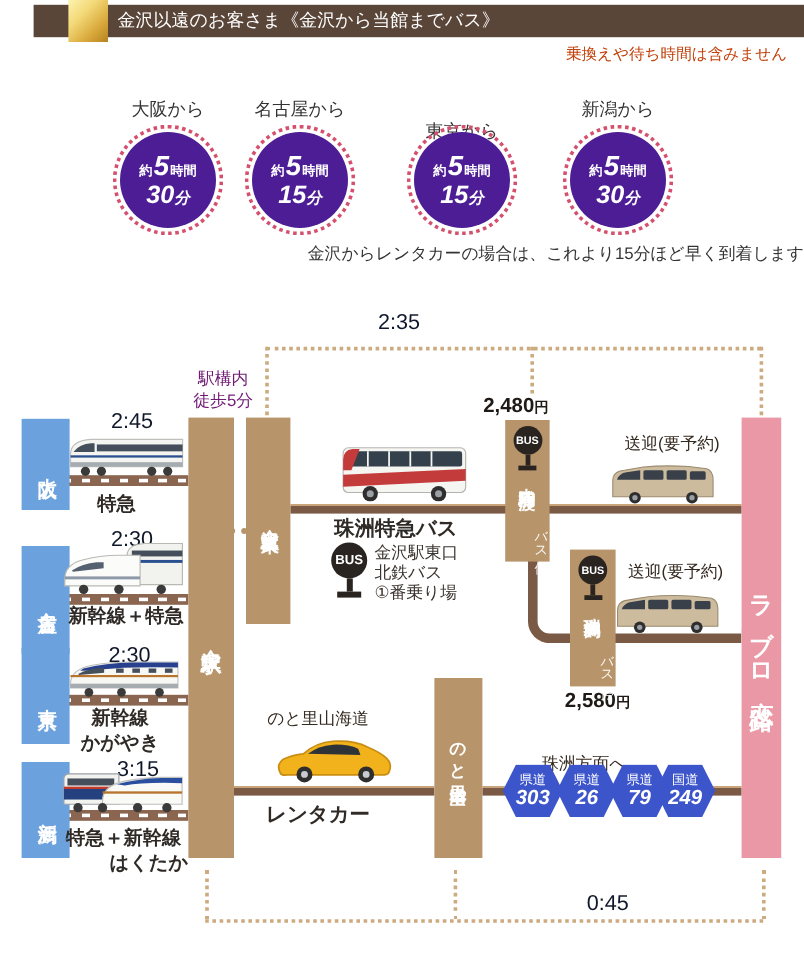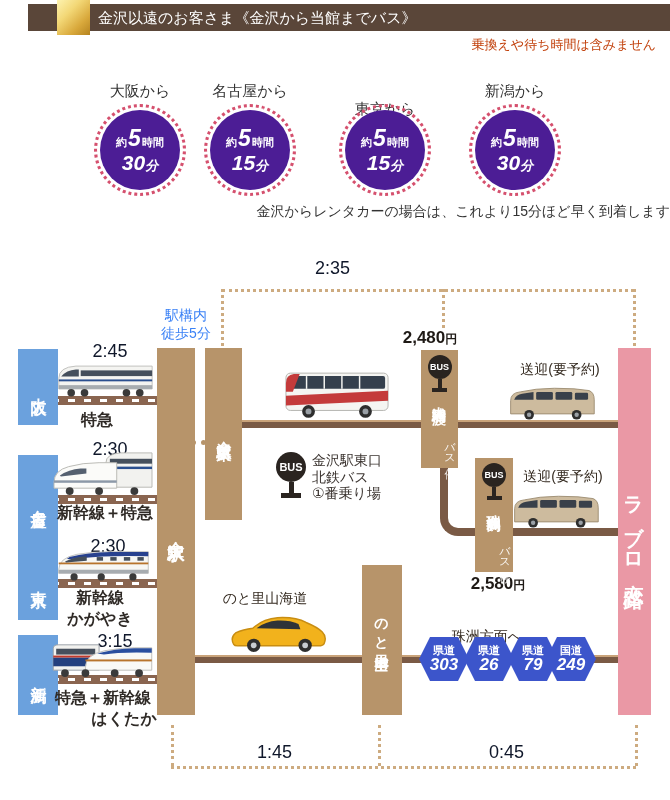--- a/index.html
+++ b/index.html
@@ -17,21 +17,21 @@
   .circ{width:80px;height:80px;border-radius:50%;background:#4c1d95;color:#fff;display:flex;flex-direction:column;align-items:center;justify-content:center;line-height:1.1;}
   .circ .l1{font-size:11px;font-weight:bold;white-space:nowrap;}
   .circ .l1 .big{font-size:23px;font-style:italic;padding:0 1px;}
   .circ .l2{font-size:13px;font-weight:bold;font-style:italic;}
   .circ .l2 .big{font-size:21px;}
   .rental-note{top:203px;left:0;width:670px;text-align:right;font-size:14px;color:#333;}
   
   .dot-h{border-top:3px dotted #cdab80;height:0;}
   .dot-v{border-left:3px dotted #cdab80;width:0;}
   .time{font-size:18px;color:#0f172a;text-align:center;}
-  .walk-note{left:148px;top:306px;width:76px;text-align:center;font-size:14px;color:#3b82f6;line-height:18px;}
+  .walk-note{left:148px;top:306px;width:76px;text-align:center;font-size:14px;color:#701a75;line-height:18px;}
   
   .bar{background:#b7946a;color:#fff;display:flex;align-items:center;justify-content:center;}
   .bar-pink{background:#ea98a5;}
   .city{left:18px;width:40px;background:#6ba1dd;color:#fff;display:flex;align-items:center;justify-content:center;}
   .city .vtext{font-size:16px;font-weight:bold;letter-spacing:2px;}
   
   .rail{height:9px;background:#8a6550;}
   .rail::after{content:"";display:block;height:3px;margin-top:3px;background:repeating-linear-gradient(90deg,#fff 0 7px,transparent 7px 16px);}
   .road-h{height:8px;background:linear-gradient(180deg,#c9a37a 0 2px,#7a5a45 2px 100%);}
   .branch{border-left:8px solid #7a5a45;border-bottom:8px solid #7a5a45;border-bottom-left-radius:18px;box-sizing:border-box;}
@@ -48,21 +48,21 @@
   
   .stopbox{background:#b7946a;display:flex;flex-direction:column;align-items:center;padding-top:5px;box-sizing:border-box;}
   .stopbox .name{margin-top:4px;color:#fff;font-size:14px;font-weight:bold;letter-spacing:1px;}
   .stopbox .suffix{position:absolute;right:1px;bottom:8px;color:rgba(255,255,255,.93);font-size:11px;}
   .label-b{font-weight:bold;color:#2f2a26;text-align:center;}
   .label-n{color:#33291f;text-align:center;font-size:14px;}
   .price{font-weight:bold;color:#1f1a16;font-size:17px;text-align:center;white-space:nowrap;}
   .price .yen{font-size:12px;}
   
   .hex{width:50px;height:44px;background:#3c55cb;clip-path:polygon(22% 0%,78% 0%,100% 50%,78% 100%,22% 100%,0% 50%);color:#fff;display:flex;flex-direction:column;align-items:center;justify-content:center;line-height:1;}
-  .hex .t{font-size:11px;font-weight:bold;}
+  .hex .t{font-size:11px;}
   .hex .n{font-size:17px;font-weight:bold;font-style:italic;}
 </style>
 </head>
 <body>
 
 <div id="canvas">
 
   <div class="abs header-bar"></div>
   <div class="abs gold"></div>
   <div class="abs header-title">金沢以遠のお客さま《金沢から当館までバス》</div>
@@ -226,20 +226,21 @@
     <line x1="84" y1="16" x2="84" y2="42" stroke="#f5f5f2" stroke-width="3"></line>
     <line x1="120" y1="16" x2="120" y2="42" stroke="#f5f5f2" stroke-width="3"></line>
     <line x1="156" y1="16" x2="156" y2="42" stroke="#f5f5f2" stroke-width="3"></line>
     <path d="M6 56 L214 46 L214 66 L6 76 Z" fill="#c43b3b"></path>
     <path d="M6 30 Q6 14 22 12 L34 12 L20 48 L6 48 Z" fill="#c43b3b"></path>
     <circle cx="52" cy="88" r="13" fill="#2e2e2e"></circle>
       <circle cx="52" cy="88" r="6" fill="#9aa0a6"></circle>
     <circle cx="168" cy="88" r="13" fill="#2e2e2e"></circle>
       <circle cx="168" cy="88" r="6" fill="#9aa0a6"></circle>
   </svg>
+  <div class="abs label-b" style="left:255px;top:429px;width:150px;font-size:17px;">珠洲特急バス</div>
 
   <div class="abs busstop" style="left:276px;top:452px;">
     <div class="head">BUS</div>
       <div class="pole"></div>
       <div class="base"></div>
   </div>
   <div class="abs" style="left:312px;top:452px;font-size:14px;line-height:16.5px;color:#3b3430;">
     <div>金沢駅東口</div>
     <div>北鉄バス</div>
     <div>①番乗り場</div>
@@ -298,20 +299,21 @@
 
   <div class="abs label-n" style="left:200px;top:590px;width:130px;">のと里山海道</div>
   <svg class="abs" style="left:228px;top:608px;" width="100" height="48" viewBox="0 0 210 100">
     <path d="M12 76 Q4 62 16 52 Q32 44 52 42 Q74 22 104 20 Q142 18 164 30 Q188 40 198 50 Q208 60 202 74 Q200 79 190 79 L24 79 Q14 80 12 76 Z" fill="#f2b21c" stroke="#c88d12" stroke-width="3"></path>
     <path d="M60 42 Q78 28 104 26 Q130 25 148 33 L152 44 Z" fill="#2e3338"></path>
     <circle cx="54" cy="78" r="14" fill="#2e2e2e"></circle>
       <circle cx="54" cy="78" r="6" fill="#c7ccd1"></circle>
     <circle cx="162" cy="78" r="14" fill="#2e2e2e"></circle>
       <circle cx="162" cy="78" r="6" fill="#c7ccd1"></circle>
   </svg>
+  <div class="abs label-b" style="left:205px;top:667px;width:120px;font-size:17px;">レンタカー</div>
 
   <div class="abs label-n" style="left:432px;top:614px;width:90px;text-align:right;margin-top:14px;">珠洲方面へ</div>
   <div class="abs hex" style="left:419px;top:637px;z-index:6;">
     <span class="t">県道</span>
       <span class="n">303</span>
   </div>
   <div class="abs hex" style="left:464px;top:637px;z-index:5;">
     <span class="t">県道</span>
       <span class="n">26</span>
   </div>
@@ -321,16 +323,15 @@
   </div>
   <div class="abs hex" style="left:546px;top:637px;z-index:3;">
     <span class="t">国道</span>
       <span class="n">249</span>
   </div>
 
   <div class="abs dot-h" style="left:171px;top:766px;width:465px;"></div>
   <div class="abs dot-v" style="left:171px;top:725px;height:41px;"></div>
   <div class="abs dot-v" style="left:378px;top:725px;height:41px;"></div>
   <div class="abs dot-v" style="left:635px;top:725px;height:41px;"></div>
-  <div class="abs time" style="left:171px;top:742px;width:207px;">1:45</div>
   <div class="abs time" style="left:378px;top:742px;width:257px;">0:45</div>
 
 </div>
 
 </body></html>

